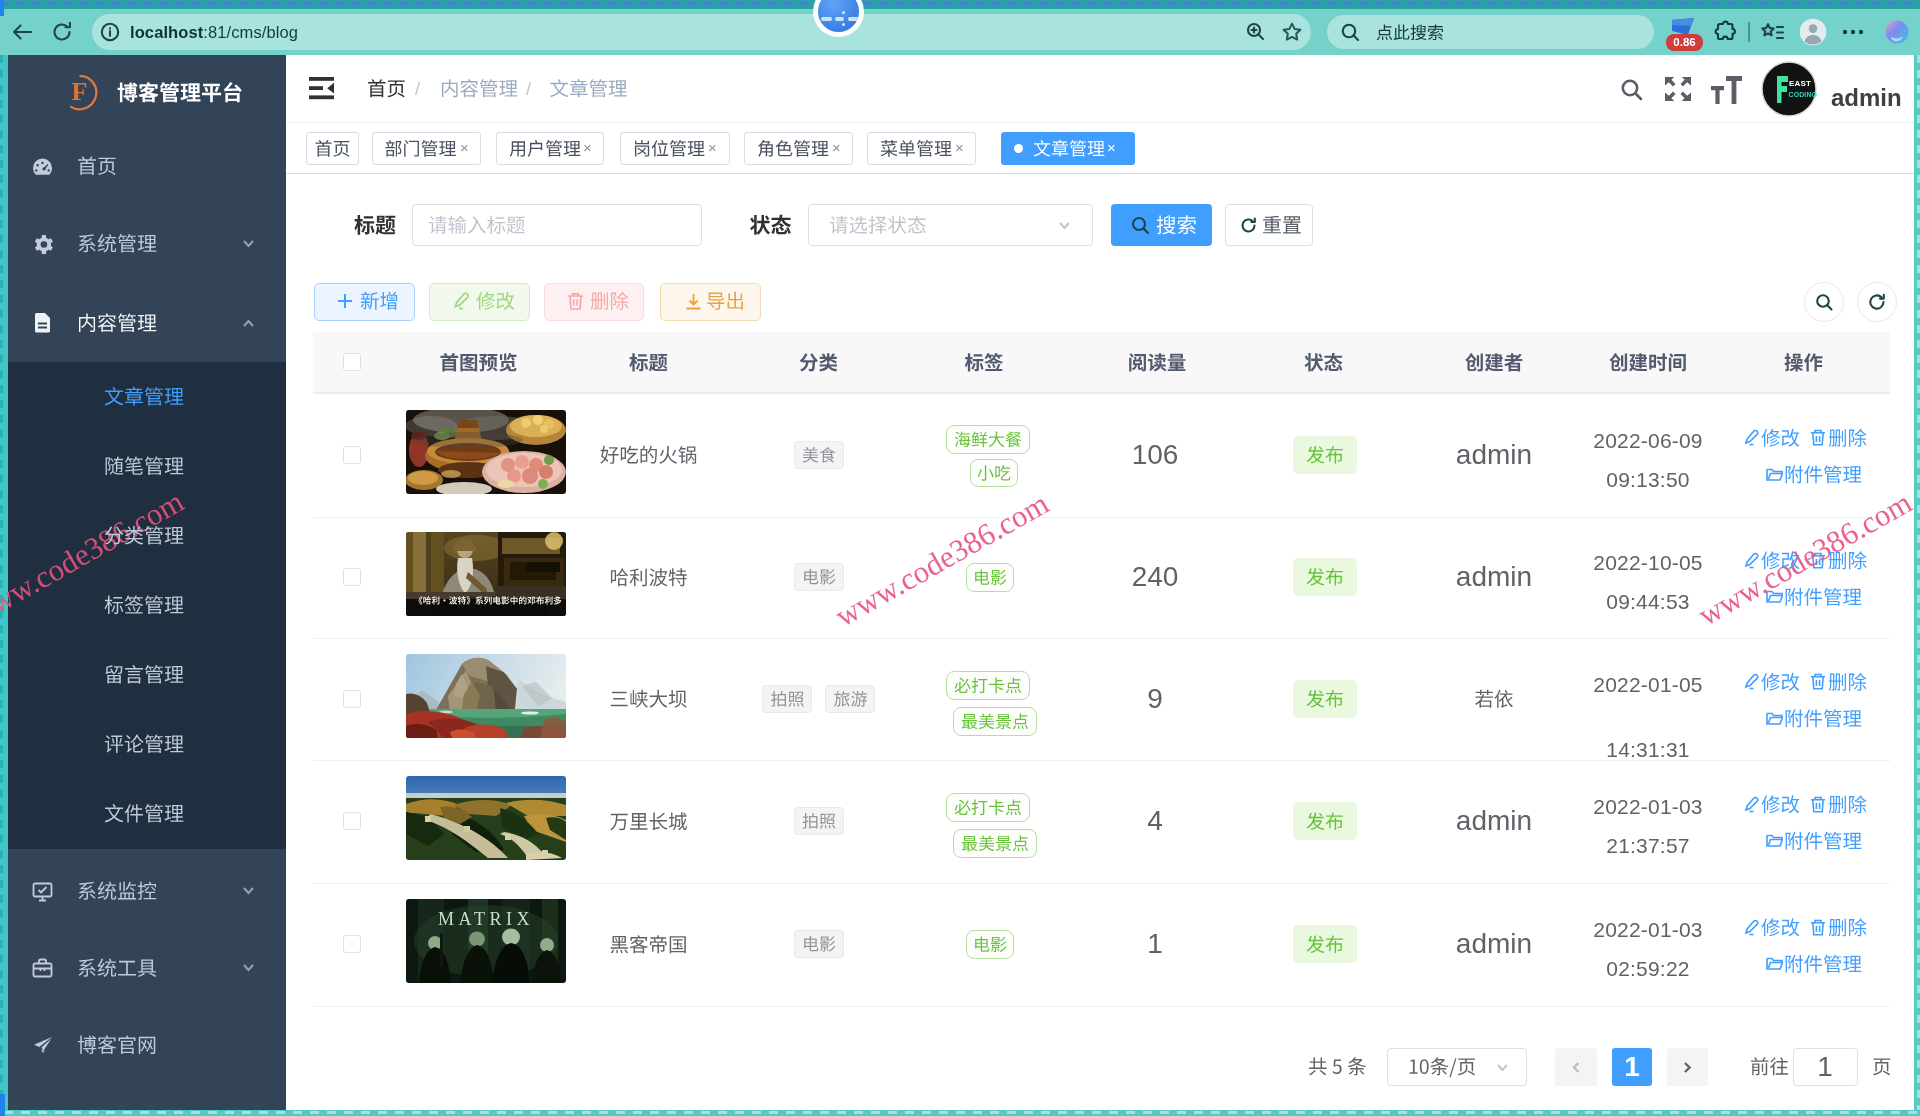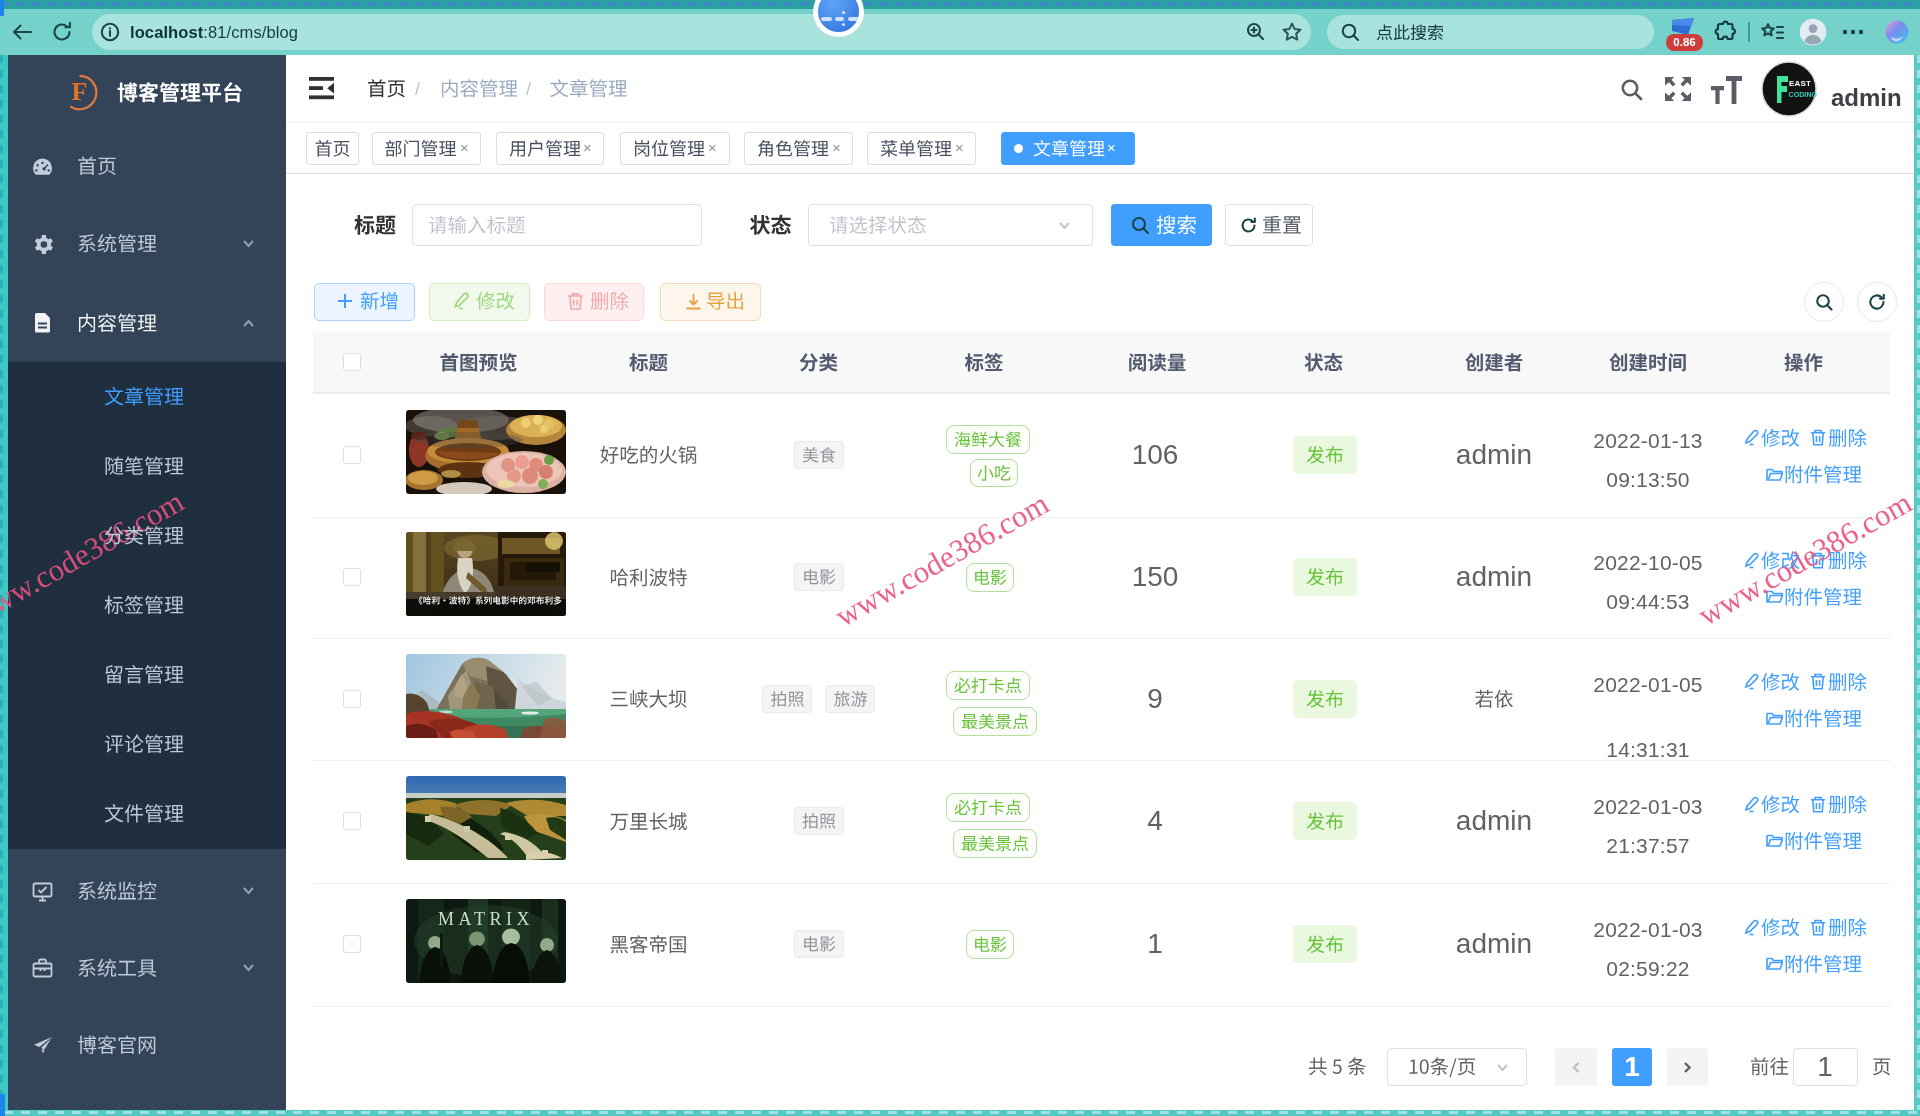--- a/index.html
+++ b/index.html
@@ -499,29 +499,29 @@
 <div class="grntag" style="left:953px;top:829px;width:84px;height:29px"></div>
 <div class="grntag" style="left:966px;top:930px;width:48px;height:29px"></div>
 
 <div class="sttag" style="top:436px"></div>
 <div class="sttag" style="top:558px"></div>
 <div class="sttag" style="top:680px"></div>
 <div class="sttag" style="top:802px"></div>
 <div class="sttag" style="top:925px"></div>
 
 <div class="num" style="left:1155px;top:455px">106</div>
-<div class="num" style="left:1155px;top:577px">150</div>
+<div class="num" style="left:1155px;top:577px">240</div>
 <div class="num" style="left:1155px;top:699px">9</div>
 <div class="num" style="left:1155px;top:821px">4</div>
 <div class="num" style="left:1155px;top:944px">1</div>
 <div class="num" style="left:1494px;top:455px">admin</div>
 <div class="num" style="left:1494px;top:577px">admin</div>
 <div class="num" style="left:1494px;top:821px">admin</div>
 <div class="num" style="left:1494px;top:944px">admin</div>
-<div class="date" style="left:1648px;top:441px">2022-01-13</div>
+<div class="date" style="left:1648px;top:441px">2022-06-09</div>
 <div class="date" style="left:1648px;top:480px">09:13:50</div>
 <div class="date" style="left:1648px;top:563px">2022-10-05</div>
 <div class="date" style="left:1648px;top:602px">09:44:53</div>
 <div class="date" style="left:1648px;top:685px">2022-01-05</div>
 <div class="date" style="left:1648px;top:750px">14:31:31</div>
 <div class="date" style="left:1648px;top:807px">2022-01-03</div>
 <div class="date" style="left:1648px;top:846px">21:37:57</div>
 <div class="date" style="left:1648px;top:930px">2022-01-03</div>
 <div class="date" style="left:1648px;top:969px">02:59:22</div>
 <svg class="abs" style="left:1743px;top:429.0px" width="17" height="17">

